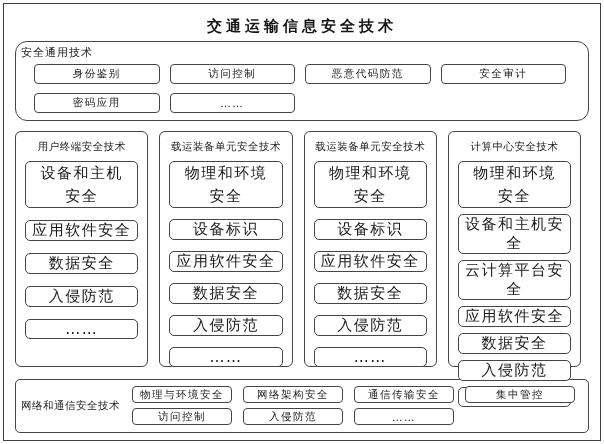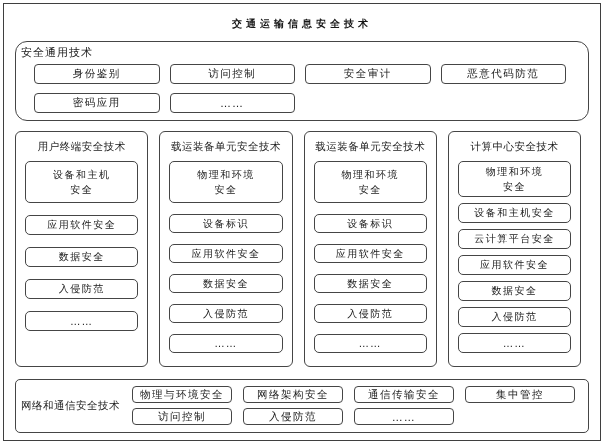--- a/index.html
+++ b/index.html
@@ -12,21 +12,21 @@
   .frame {
     position: absolute;
     left: 3px; top: 3px; right: 3px; bottom: 3px;
     border: 1px solid #3f3f3f;
     background: #ffffff;
   }
   .diagram-title {
     padding-top: 13px;
     height: 36px;
     text-align: center;
-    font-size: 10px;
+    font-size: 15px;
     font-weight: bold;
     letter-spacing: 4px;
     color: #161616;
   }
   
   .general {
     margin: 1px 11px 0 11px;
     border: 1px solid #454545;
     border-radius: 12px;
     height: 80px;
@@ -77,21 +77,21 @@
     white-space: nowrap;
   }
   .item {
     border: 1px solid #454545;
     border-radius: 5px;
     min-height: var(--ih, 20px);
     margin-bottom: var(--gap, 10px);
     display: flex;
     align-items: center;
     justify-content: center;
-    font-size: 10px;
+    font-size: 15px;
     letter-spacing: 1.5px;
     text-align: center;
     background: #fff;
   }
   .item.tall {
     min-height: var(--th, 40px);
     white-space: pre-line;
     line-height: 1.5;
   }
   .col-a { --gap: 12px; --ih: 20px; --th: 42px; }
@@ -139,22 +139,22 @@
 
 <div class="frame">
 
   <div class="diagram-title">交通运输信息安全技术</div>
 
   <section class="general">
     <div class="section-label">安全通用技术</div>
     <div class="general-grid">
       <div class="gbox">身份鉴别</div>
       <div class="gbox">访问控制</div>
+      <div class="gbox">恶意代码防范</div>
       <div class="gbox">安全审计</div>
-      <div class="gbox">恶意代码防范</div>
       <div class="gbox">密码应用</div>
       <div class="gbox">……</div>
     </div>
   </section>
 
   <section class="middle">
 
     <div class="column col-a">
       <div class="col-title">用户终端安全技术</div>
       <div class="item tall">设备和主机

